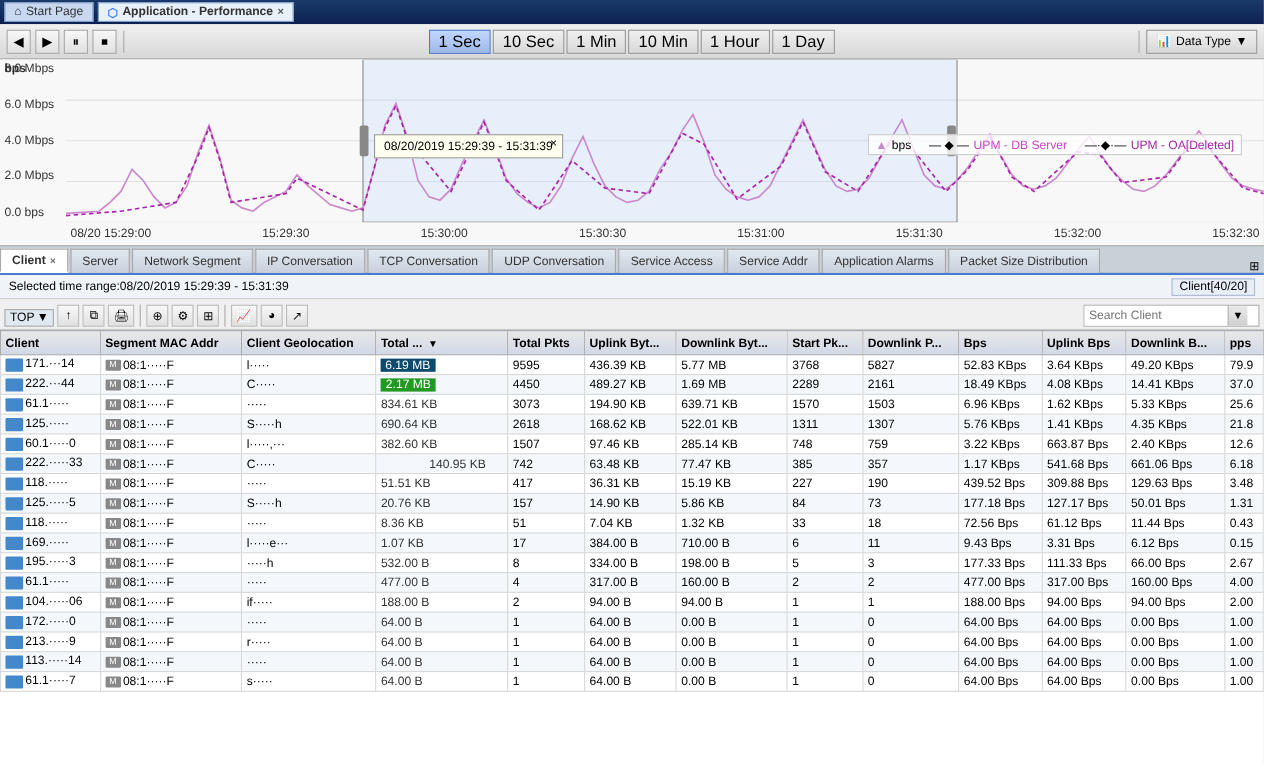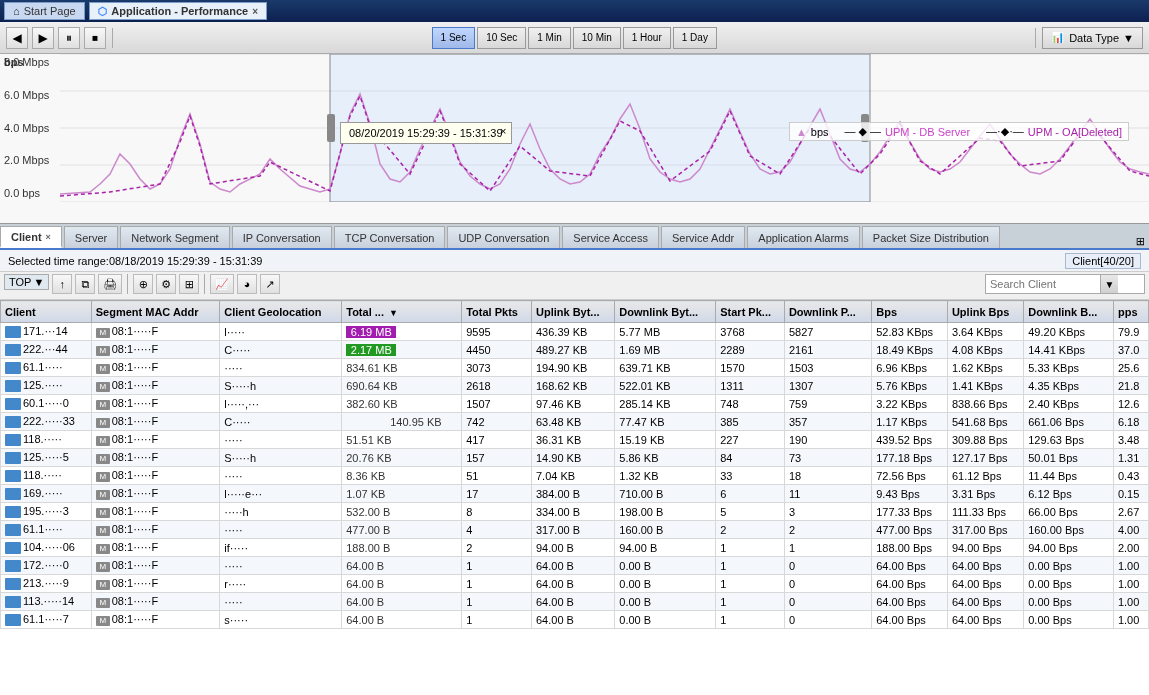--- a/index.html
+++ b/index.html
@@ -66,21 +66,21 @@
       font-size: 12px;
     }
     .toolbar-sep { width: 1px; height: 20px; background: #aaa; margin: 0 2px; }
     .time-buttons { display: flex; gap: 2px; margin: 0 auto; align-items: center; }
     .time-btn {
       background: linear-gradient(to bottom, #f0f0f0, #d8d8d8);
       border: 1px solid #999;
       padding: 2px 8px;
       cursor: pointer;
       height: 22px;
-      font-size: 10px;
+      font-size: 15px;
     }
     .time-btn.active {
       background: linear-gradient(to bottom, #c0d8ff, #a0b8e8);
       border: 1px solid #4a7acc;
     }
     .data-type-btn {
       background: linear-gradient(to bottom, #f0f0f0, #d8d8d8);
       border: 1px solid #999;
       padding: 2px 8px;
       cursor: pointer;
@@ -206,21 +206,21 @@
       align-items: center;
       background: #f0f4f8;
       padding: 2px 8px;
       border-bottom: 1px solid #ccc;
       height: 22px;
     }
 
     
     .sub-toolbar {
       display: flex;
-      align-items: flex-start;
+      align-items: flex-end;
       background: #f0f0f0;
       padding: 2px 4px;
       border-bottom: 1px solid #ccc;
       height: 28px;
       gap: 3px;
     }
     .sub-btn {
       background: linear-gradient(to bottom, #f8f8f8, #e0e0e0);
       border: 1px solid #bbb;
       padding: 2px 4px;
@@ -237,21 +237,21 @@
       align-items: center;
       margin-left: auto;
       border: 1px solid #aaa;
       background: white;
       height: 20px;
       width: 160px;
     }
     .search-input {
       border: none;
       outline: none;
-      width: 114px;
+      width: 130px;
       padding: 0 4px;
       font-size: 11px;
       height: 18px;
     }
     .search-dropdown {
       width: 18px;
       height: 18px;
       background: linear-gradient(to bottom, #e8e8e8, #d0d0d0);
       border-left: 1px solid #aaa;
       display: flex;
@@ -291,21 +291,21 @@
     }
     tbody tr { height: 18px; }
     tbody tr:nth-child(even) { background: #f4f8fc; }
     tbody tr:nth-child(odd) { background: white; }
     tbody td {
       border: 1px solid #d8d8d8;
       padding: 1px 4px;
       white-space: nowrap;
     }
     .cell-icon { width: 16px; height: 12px; display: inline-block; background: #4488cc; border-radius: 1px; margin-right: 2px; vertical-align: middle; }
-    .cell-bar-red { background: #a21caf; color: white; text-align: center; padding: 0 4px; display: inline-block; min-width: 50px; }
+    .cell-bar-red { background: #0c4a6e; color: white; text-align: left; padding: 0 4px; display: inline-block; min-width: 50px; }
     .cell-bar-green { background: #229922; color: white; text-align: center; padding: 0 4px; display: inline-block; min-width: 50px; }
     .sort-arrow { font-size: 9px; margin-left: 2px; }
     .mac-icon { width: 14px; height: 10px; display: inline-block; background: #888; border-radius: 1px; vertical-align: middle; margin-right: 2px; font-size: 8px; color: white; text-align: center; line-height: 10px; }
   </style>
 </head>
 <body>
 
 <div class="title-bar">
   <div class="title-tab-start">
     <span>⌂</span>
@@ -403,20 +403,30 @@
     <div class="legend-item">
       <span>— ◆ —</span>
       <span style="color:#cc44cc">UPM - DB Server</span>
     </div>
     <div class="legend-item">
       <span>—·◆·—</span>
       <span style="color:#aa22aa">UPM - OA[Deleted]</span>
     </div>
   </div>
 
+  <div class="chart-x-labels">
+    <span>08/20 15:29:00</span>
+    <span>15:29:30</span>
+    <span>15:30:00</span>
+    <span>15:30:30</span>
+    <span>15:31:00</span>
+    <span>15:31:30</span>
+    <span>15:32:00</span>
+    <span>15:32:30</span>
+  </div>
 </div>
 
 <div class="tab-bar">
   <div class="tab active">
     <span>Client</span>
     <span class="tab-close-x">×</span>
   </div>
   <div class="tab">
     <span>Server</span>
   </div>
@@ -441,21 +451,21 @@
   <div class="tab">
     <span>Application Alarms</span>
   </div>
   <div class="tab">
     <span>Packet Size Distribution</span>
   </div>
   <div style="margin-left:auto; padding-right:4px; display:flex; align-items:center;">⊞</div>
 </div>
 
 <div class="info-bar">
-  <span>Selected time range:08/18/2019 15:29:39 - 15:31:39</span>
+  <span>Selected time range:08/20/2019 15:29:39 - 15:31:39</span>
   <span style="background:#e8eef8; border:1px solid #aab8d0; padding:1px 6px;">Client[40/20]</span>
 </div>
 
 <div class="sub-toolbar">
   <div style="border:1px solid #aaa; background:#e0e8f0; padding:1px 4px; display:flex; align-items:center; gap:2px;">
     <span>TOP</span>
     <span>▼</span>
   </div>
   <button class="sub-btn">↑</button>
   <button class="sub-btn">⧉</button>
@@ -588,21 +598,21 @@
     <td style="max-width:100px; overflow:hidden; text-overflow:ellipsis;">l·····,···</td>
     <td>
       <span style="color:#333;">382.60 KB</span>
     </td>
     <td>1507</td>
     <td>97.46 KB</td>
     <td>285.14 KB</td>
     <td>748</td>
     <td>759</td>
     <td>3.22 KBps</td>
-    <td>838.66 Bps</td>
+    <td>663.87 Bps</td>
     <td>2.40 KBps</td>
     <td>12.6</td>
   </tr>
         <tr>
     <td>
       <span class="cell-icon" style="background:#4488cc;"></span>222.·····33
     </td>
     <td>
       <span class="mac-icon">M</span>08:1·····F
     </td>

